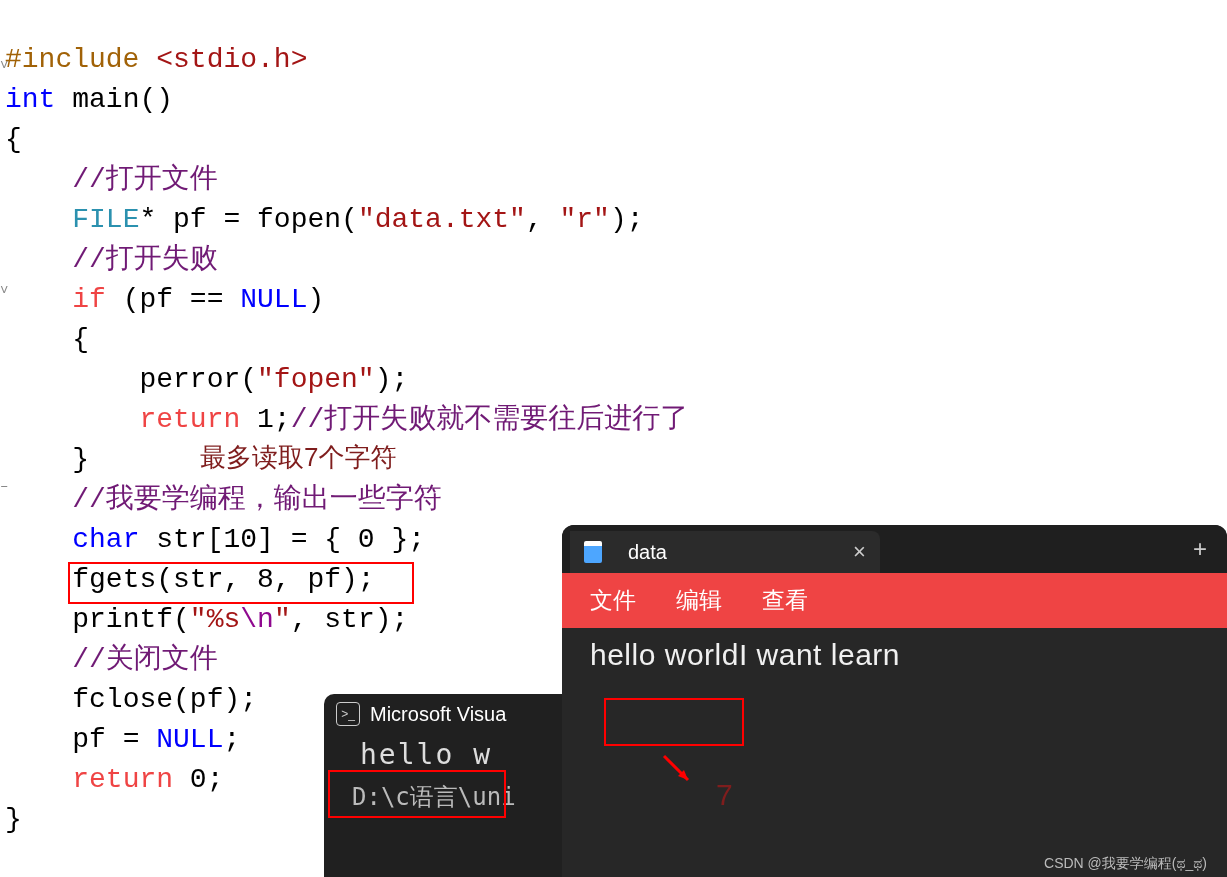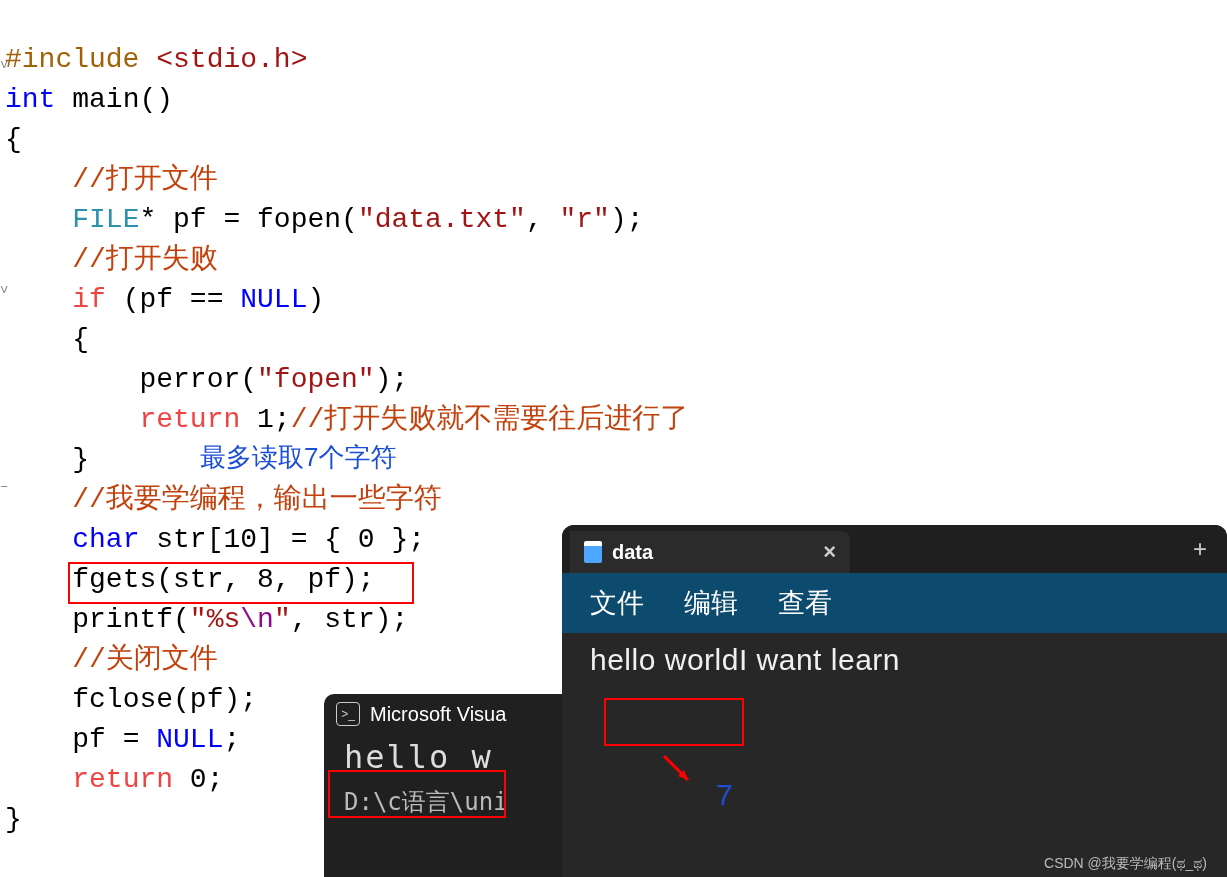--- a/index.html
+++ b/index.html
@@ -29,27 +29,27 @@
     width: 12px;
   }
   .fold-mark {
     position: absolute;
     font-size: 14px;
     color: #888;
   }
   .keyword { color: #0000ff; text-align: right; }
   .type { color: #2b91af; }
   .str { color: #a31515; }
-  .comment { color: #c2410c; }
+  .comment { color: #701a75; }
   .purple { color: #ef4444; }
   .gray { color: #a16207; }
 
   .annotation {
     position: absolute;
-    color: #1d4ed8;
+    color: #7f1d1d;
     font-family: "Microsoft YaHei", sans-serif;
     font-size: 26px;
   }
   .red-box {
     position: absolute;
     border: 2px solid #ff0000;
     box-sizing: border-box;
   }
 
   .vs-window {
@@ -76,31 +76,32 @@
     border: 1.5px solid #ccc;
     border-radius: 4px;
     display: inline-flex;
     align-items: center;
     justify-content: center;
     font-size: 12px;
     color: #ccc;
   }
   .vs-title { font-size: 20px; color: #fff; font-weight: 500; }
   .vs-output {
-    padding: 4px 20px;
+    padding: 4px 36px;
     font-family: "Consolas", monospace;
-    font-size: 32px;
+    font-size: 28px;
     color: #ddd;
     letter-spacing: 2px;
   }
   .vs-path {
     padding: 6px 20px;
     font-family: "Consolas", monospace;
     font-size: 24px;
     color: #bbb;
+    margin-left: 8px;
   }
 
   .notepad {
     position: absolute;
     left: 562px;
     top: 525px;
     width: 665px;
     height: 352px;
     background: #272727;
     border-radius: 12px 12px 0 0;
@@ -110,42 +111,41 @@
   }
   .np-titlebar {
     display: flex;
     align-items: stretch;
     height: 48px;
     background: #1f1f1f;
   }
   .np-tab {
     display: flex;
     align-items: center;
-    gap: 10px;
+    gap: 26px;
     padding: 0 14px;
     background: #2b2b2b;
     border-radius: 0 8px 0 0;
     margin-left: 8px;
     margin-top: 6px;
-    font-weight: bold;
   }
   .np-file-icon {
     width: 18px; height: 22px;
     background: linear-gradient(#fff 0 22%, #4da6ff 22% 100%);
     border-radius: 2px;
   }
   .np-tab-title { font-size: 20px; }
   .np-tab-close { margin-left: 160px; font-size: 22px; color: #ccc; }
   .np-plus { margin-left: auto; padding: 0 20px; display:flex; align-items:center; font-size:24px; color:#ccc;}
   .np-menu {
     display: flex;
     gap: 40px;
     padding: 12px 28px;
-    font-size: 27px;
-    background: #0c4a6e;
+    font-size: 23px;
+    background: #ef4444;
   }
   .np-content {
     padding: 10px 28px;
     font-size: 30px;
     color: #f0f0f0;
     letter-spacing: 0.5px;
   }
 
   .arrow {
     position: absolute;

